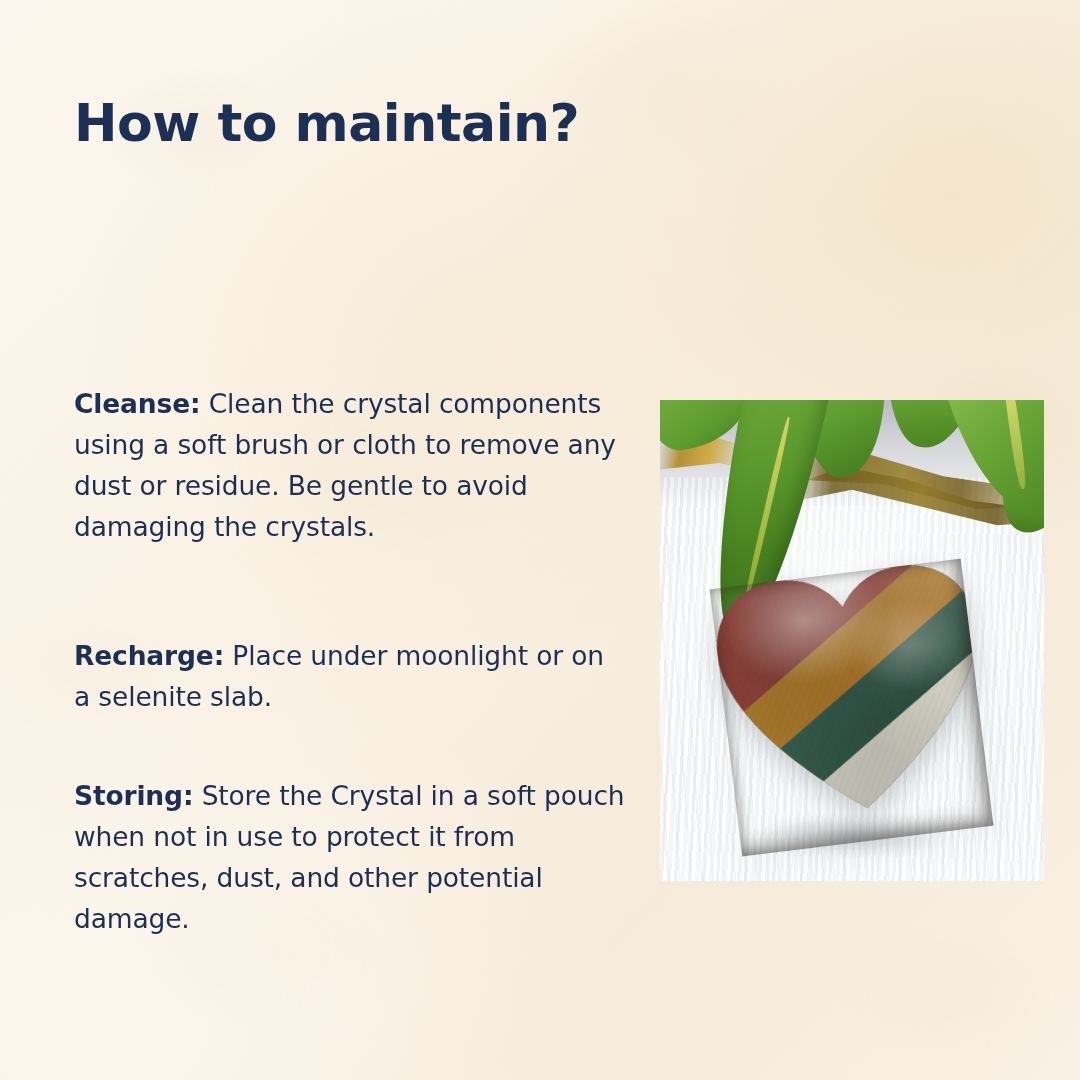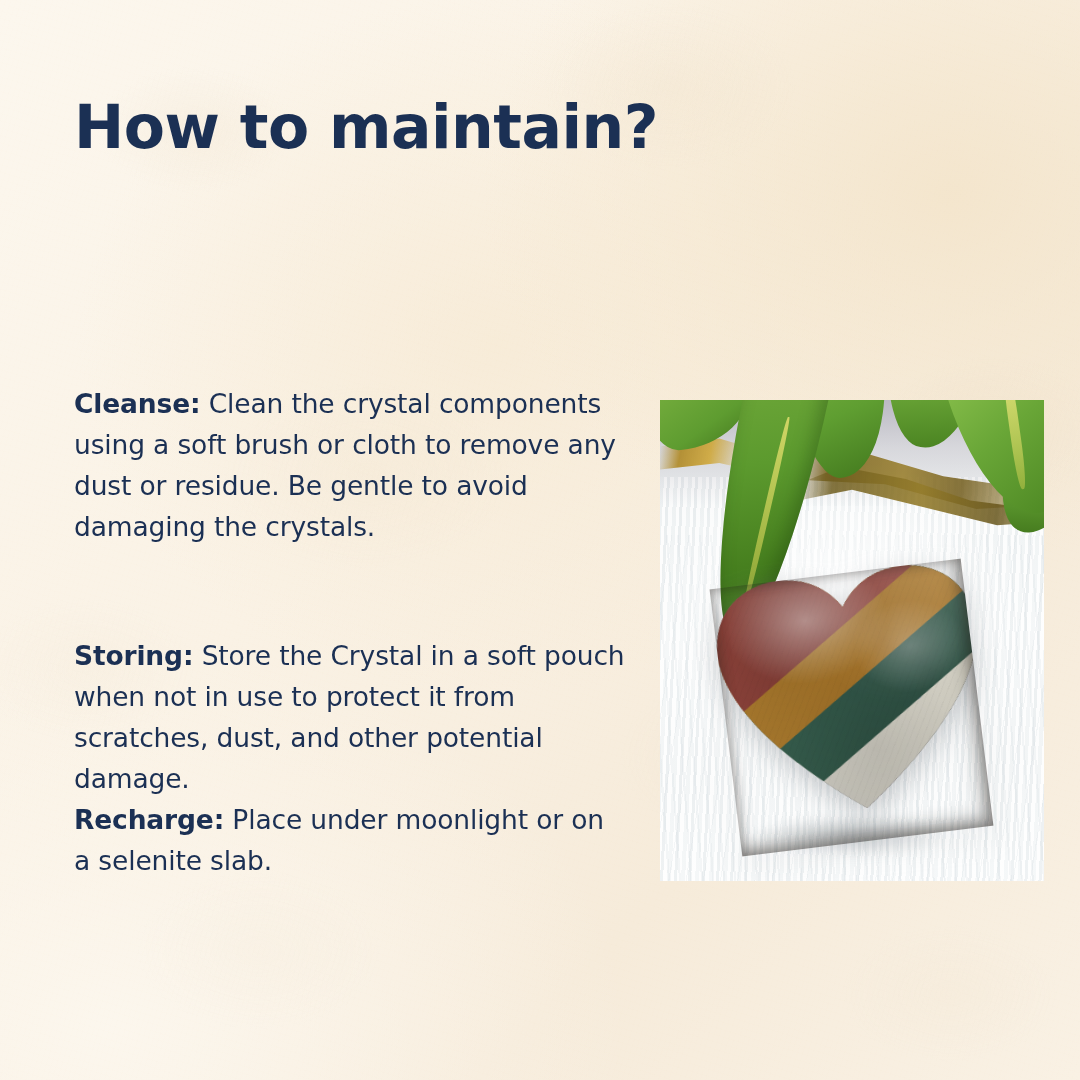--- a/index.html
+++ b/index.html
@@ -54,21 +54,21 @@
       repeating-linear-gradient(17deg,  rgba(214,192,158,0.07) 0 1px, rgba(214,192,158,0) 1px 7px);
   }
 
   
   .title {
     position: absolute;
     left: 74px;
     top: 96px;
     margin: 0;
     font-family: "DejaVu Sans", "Liberation Sans", sans-serif;
-    font-size: 60px;
+    font-size: 52px;
     font-weight: 700;
     letter-spacing: -0.5px;
     line-height: 1.05;
     color: #1B3054;
     white-space: nowrap;
   }
 
   
   .copy {
     position: absolute;
@@ -347,26 +347,26 @@
   <div class="paper-grain"></div>
 
   <h1 class="title">How to maintain?</h1>
 
   <div class="copy">
 
     <p class="para p-cleanse">
       <span class="lead">Cleanse:</span><span> Clean the crystal components using a soft brush or cloth to remove any dust or residue. Be gentle to avoid damaging the crystals.</span>
     </p>
 
+    <p class="para p-recharge">
+      <span class="lead">Recharge:</span><span> Place under moonlight or on a selenite slab.</span>
+    </p>
+
     <p class="para p-storing">
       <span class="lead">Storing:</span><span> Store the Crystal in a soft pouch when not in use to protect it from scratches, dust, and other potential damage.</span>
-    </p>
-
-    <p class="para p-recharge">
-      <span class="lead">Recharge:</span><span> Place under moonlight or on a selenite slab.</span>
     </p>
 
   </div>
 
   <div class="photo">
     <div class="photo-inner">
 
       <div class="slab"></div>
       <div class="slab-glow"></div>
       <div class="haze"></div>

